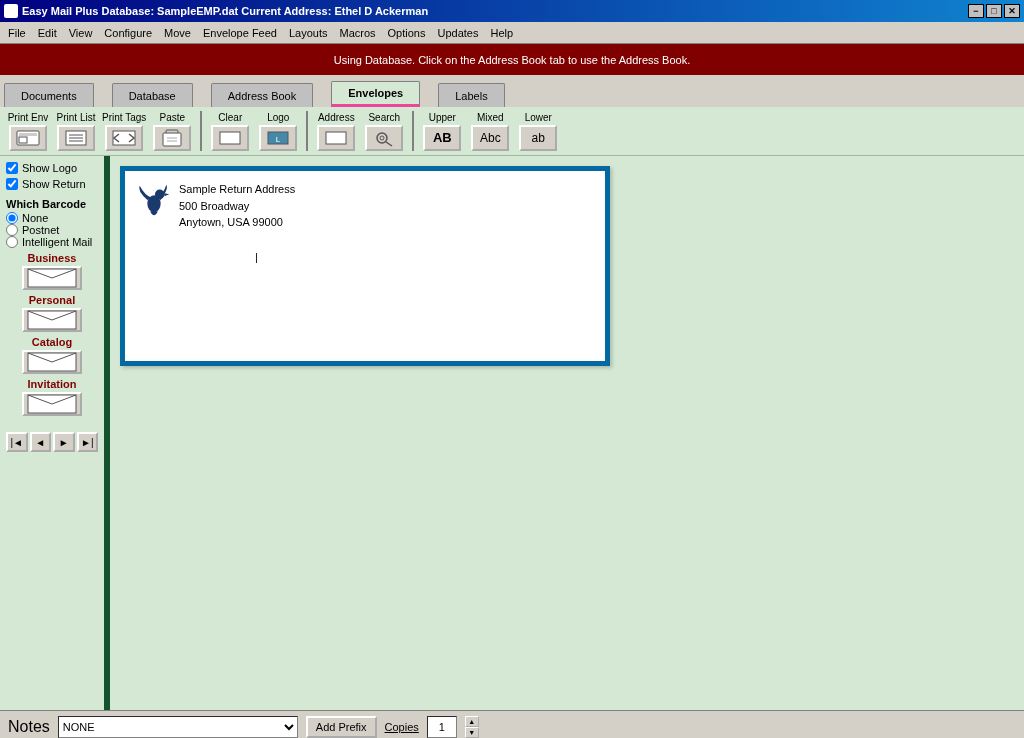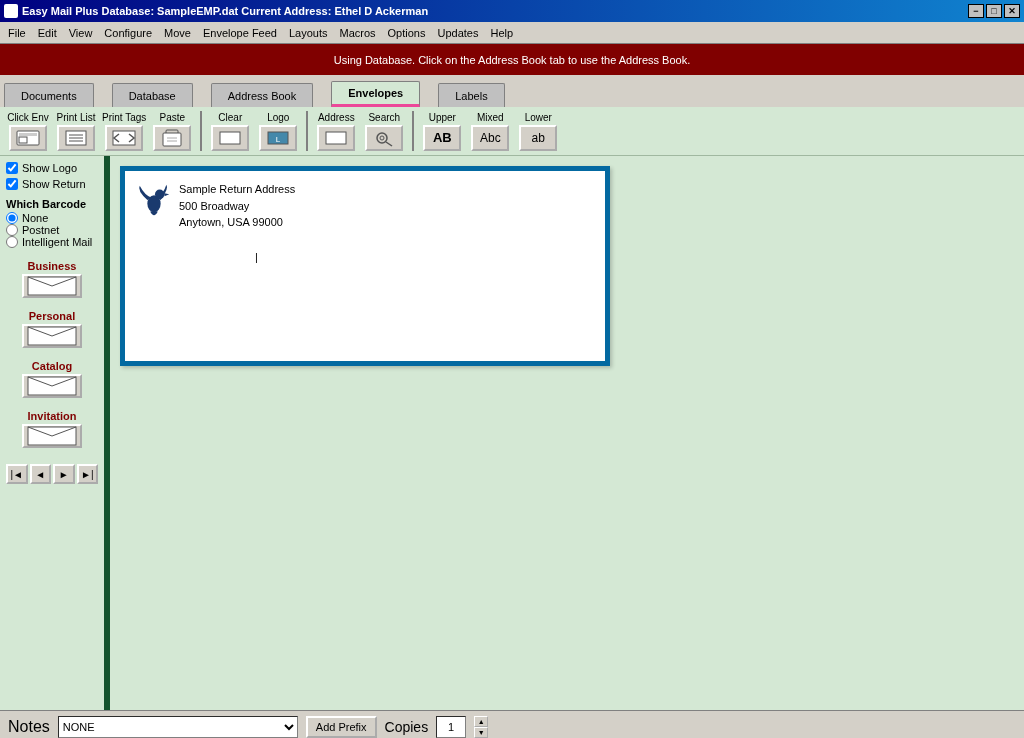--- a/index.html
+++ b/index.html
@@ -135,21 +135,21 @@
     .checkbox-row input { width: 12px; height: 12px; }
     .radio-group { margin-top: 4px; }
     .radio-group-label { font-size: 11px; font-weight: bold; margin-bottom: 2px; }
     .radio-row { display: flex; align-items: center; gap: 4px; font-size: 11px; }
     .radio-row input { width: 12px; height: 12px; }
 
     .envelope-type {
       display: flex;
       flex-direction: column;
       align-items: center;
-      margin-top: 8px;
+      margin-top: 0;
       gap: 2px;
     }
     .env-label { font-size: 11px; color: #800000; font-weight: bold; }
     .env-btn {
       width: 60px; height: 24px;
       background: #d4d0c8;
       border: 2px outset #fff;
       cursor: pointer;
       display: flex;
       align-items: center;
@@ -224,21 +224,21 @@
       border: 1px inset #808080;
     }
     .add-prefix-btn {
       padding: 2px 8px;
       height: 22px;
       background: #d4d0c8;
       border: 2px outset #fff;
       cursor: pointer;
       font-size: 11px;
     }
-    .copies-label { font-size: 14px; }
+    .copies-label { font-size: 11px; text-decoration: underline; }
     .copies-input {
       width: 30px;
       height: 22px;
       font-size: 11px;
       text-align: center;
       border: 1px inset #808080;
       background: white;
     }
     .spinner {
       display: flex;
@@ -306,21 +306,21 @@
   <div class="tab active">
     <span>Envelopes</span>
   </div>
   <div class="tab">
     <span>Labels</span>
   </div>
 </div>
 
 <div class="toolbar">
   <div class="tool-group">
-    <span class="tool-label">Click Env</span>
+    <span class="tool-label">Print Env</span>
     <div class="tool-btn">
       <svg width="26" height="18" viewBox="0 0 26 18">
           <rect x="2" y="2" width="22" height="14" rx="1" fill="#fff" stroke="#555" stroke-width="1"></rect>
           <rect x="4" y="8" width="8" height="6" fill="#fff" stroke="#555" stroke-width="1"></rect>
           <rect x="4" y="4" width="18" height="3" fill="#ccc"></rect>
         </svg>
     </div>
   </div>
   <div class="tool-group">
     <span class="tool-label">Print List</span>

